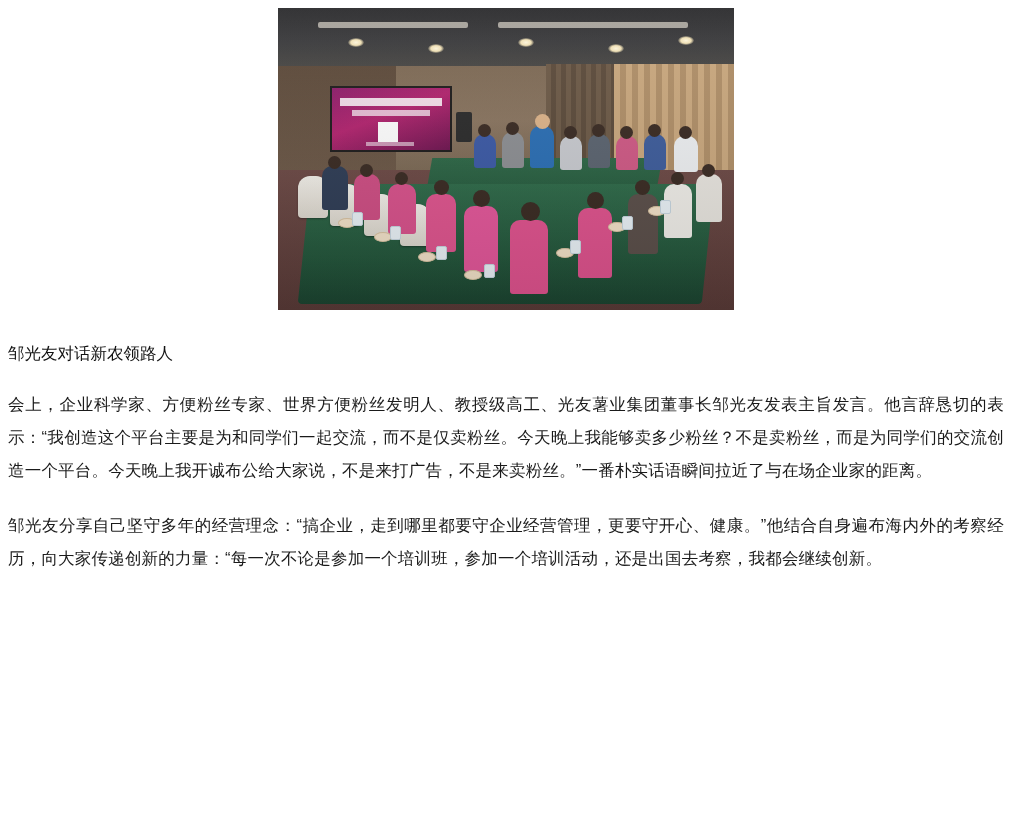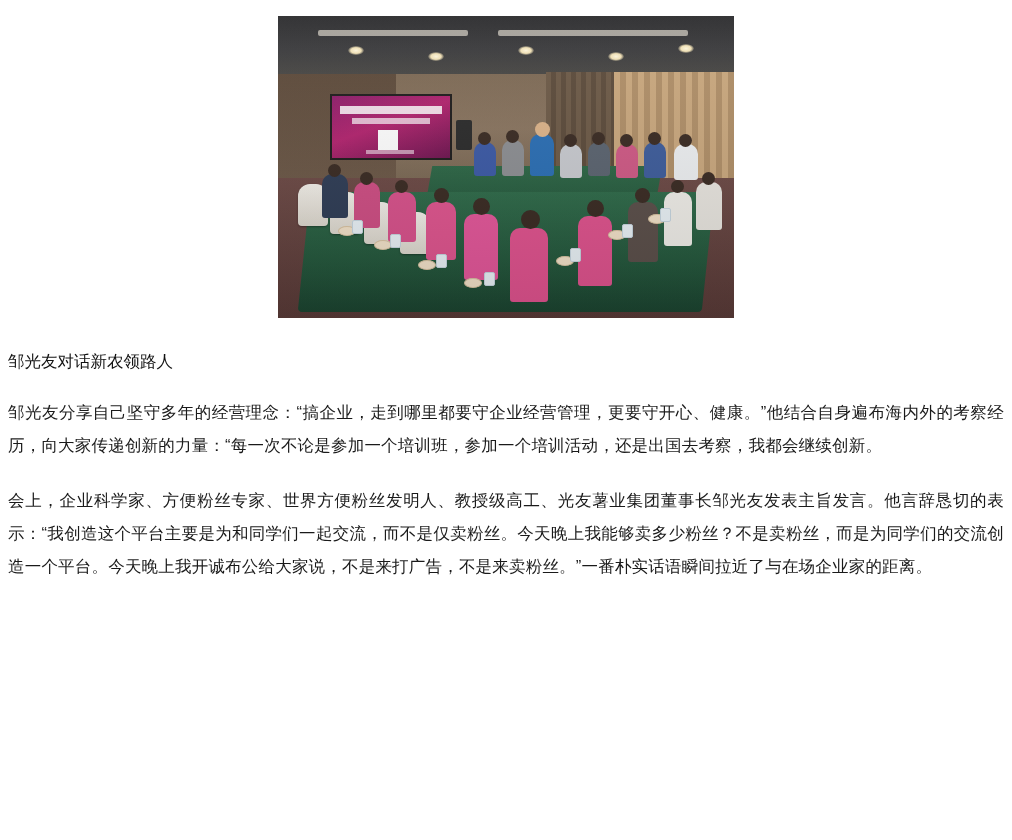--- a/index.html
+++ b/index.html
@@ -10,21 +10,21 @@
   body {
     width: 1012px;
     height: 840px;
     font-family: "Liberation Sans", "DejaVu Sans", sans-serif;
     color: #1a1a1a;
     overflow: hidden;
   }
   .page {
     width: 1012px;
     box-sizing: border-box;
-    padding: 8px 8px;
+    padding: 0 8px;
   }
   .figure {
     width: 100%;
     display: flex;
     justify-content: center;
     padding-top: 8px;
   }
   .photo {
     width: 456px;
     height: 302px;
@@ -236,17 +236,17 @@
       <div class="plate" style="left:370px;top:198px;"></div>
       <div class="cup" style="left:382px;top:192px;"></div>
 
       <div class="glossy"></div>
     </div>
   </div>
 
   <div class="caption">邹光友对话新农领路人</div>
 
   <div class="body-text">
+    <p>会上，企业科学家、方便粉丝专家、世界方便粉丝发明人、教授级高工、光友薯业集团董事长邹光友发表主旨发言。他言辞恳切的表示：“我创造这个平台主要是为和同学们一起交流，而不是仅卖粉丝。今天晚上我能够卖多少粉丝？不是卖粉丝，而是为同学们的交流创造一个平台。今天晚上我开诚布公给大家说，不是来打广告，不是来卖粉丝。”一番朴实话语瞬间拉近了与在场企业家的距离。</p>
     <p>邹光友分享自己坚守多年的经营理念：“搞企业，走到哪里都要守企业经营管理，更要守开心、健康。”他结合自身遍布海内外的考察经历，向大家传递创新的力量：“每一次不论是参加一个培训班，参加一个培训活动，还是出国去考察，我都会继续创新。</p>
-    <p>会上，企业科学家、方便粉丝专家、世界方便粉丝发明人、教授级高工、光友薯业集团董事长邹光友发表主旨发言。他言辞恳切的表示：“我创造这个平台主要是为和同学们一起交流，而不是仅卖粉丝。今天晚上我能够卖多少粉丝？不是卖粉丝，而是为同学们的交流创造一个平台。今天晚上我开诚布公给大家说，不是来打广告，不是来卖粉丝。”一番朴实话语瞬间拉近了与在场企业家的距离。</p>
   </div>
 
 </div>
 
 </body></html>

